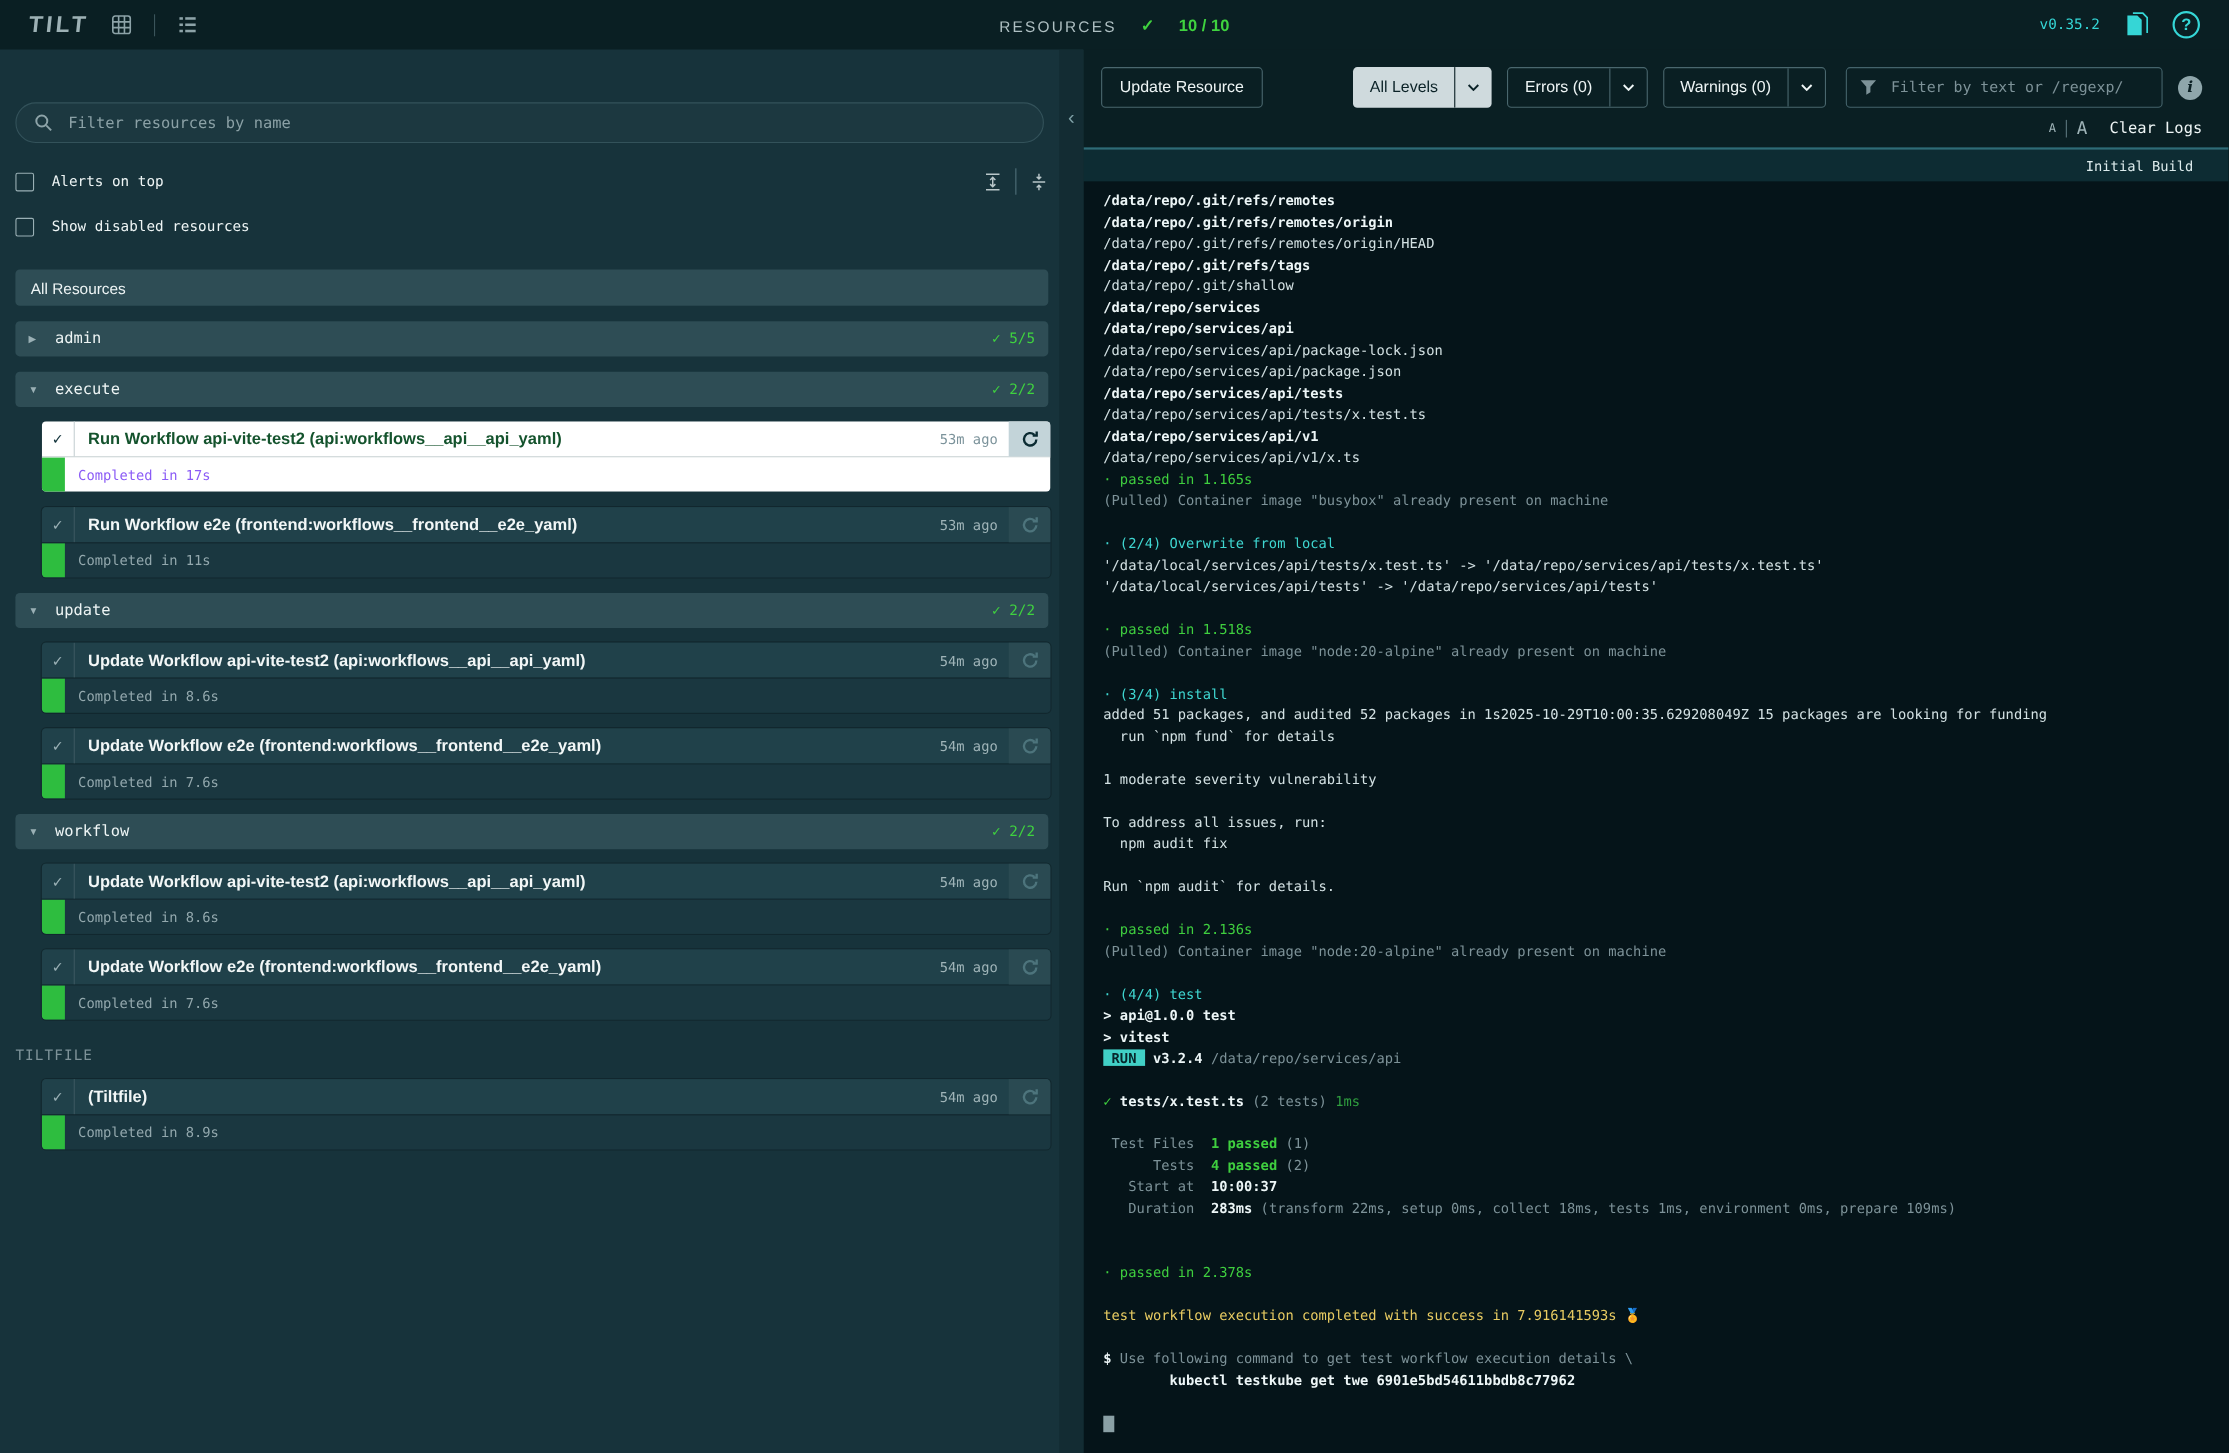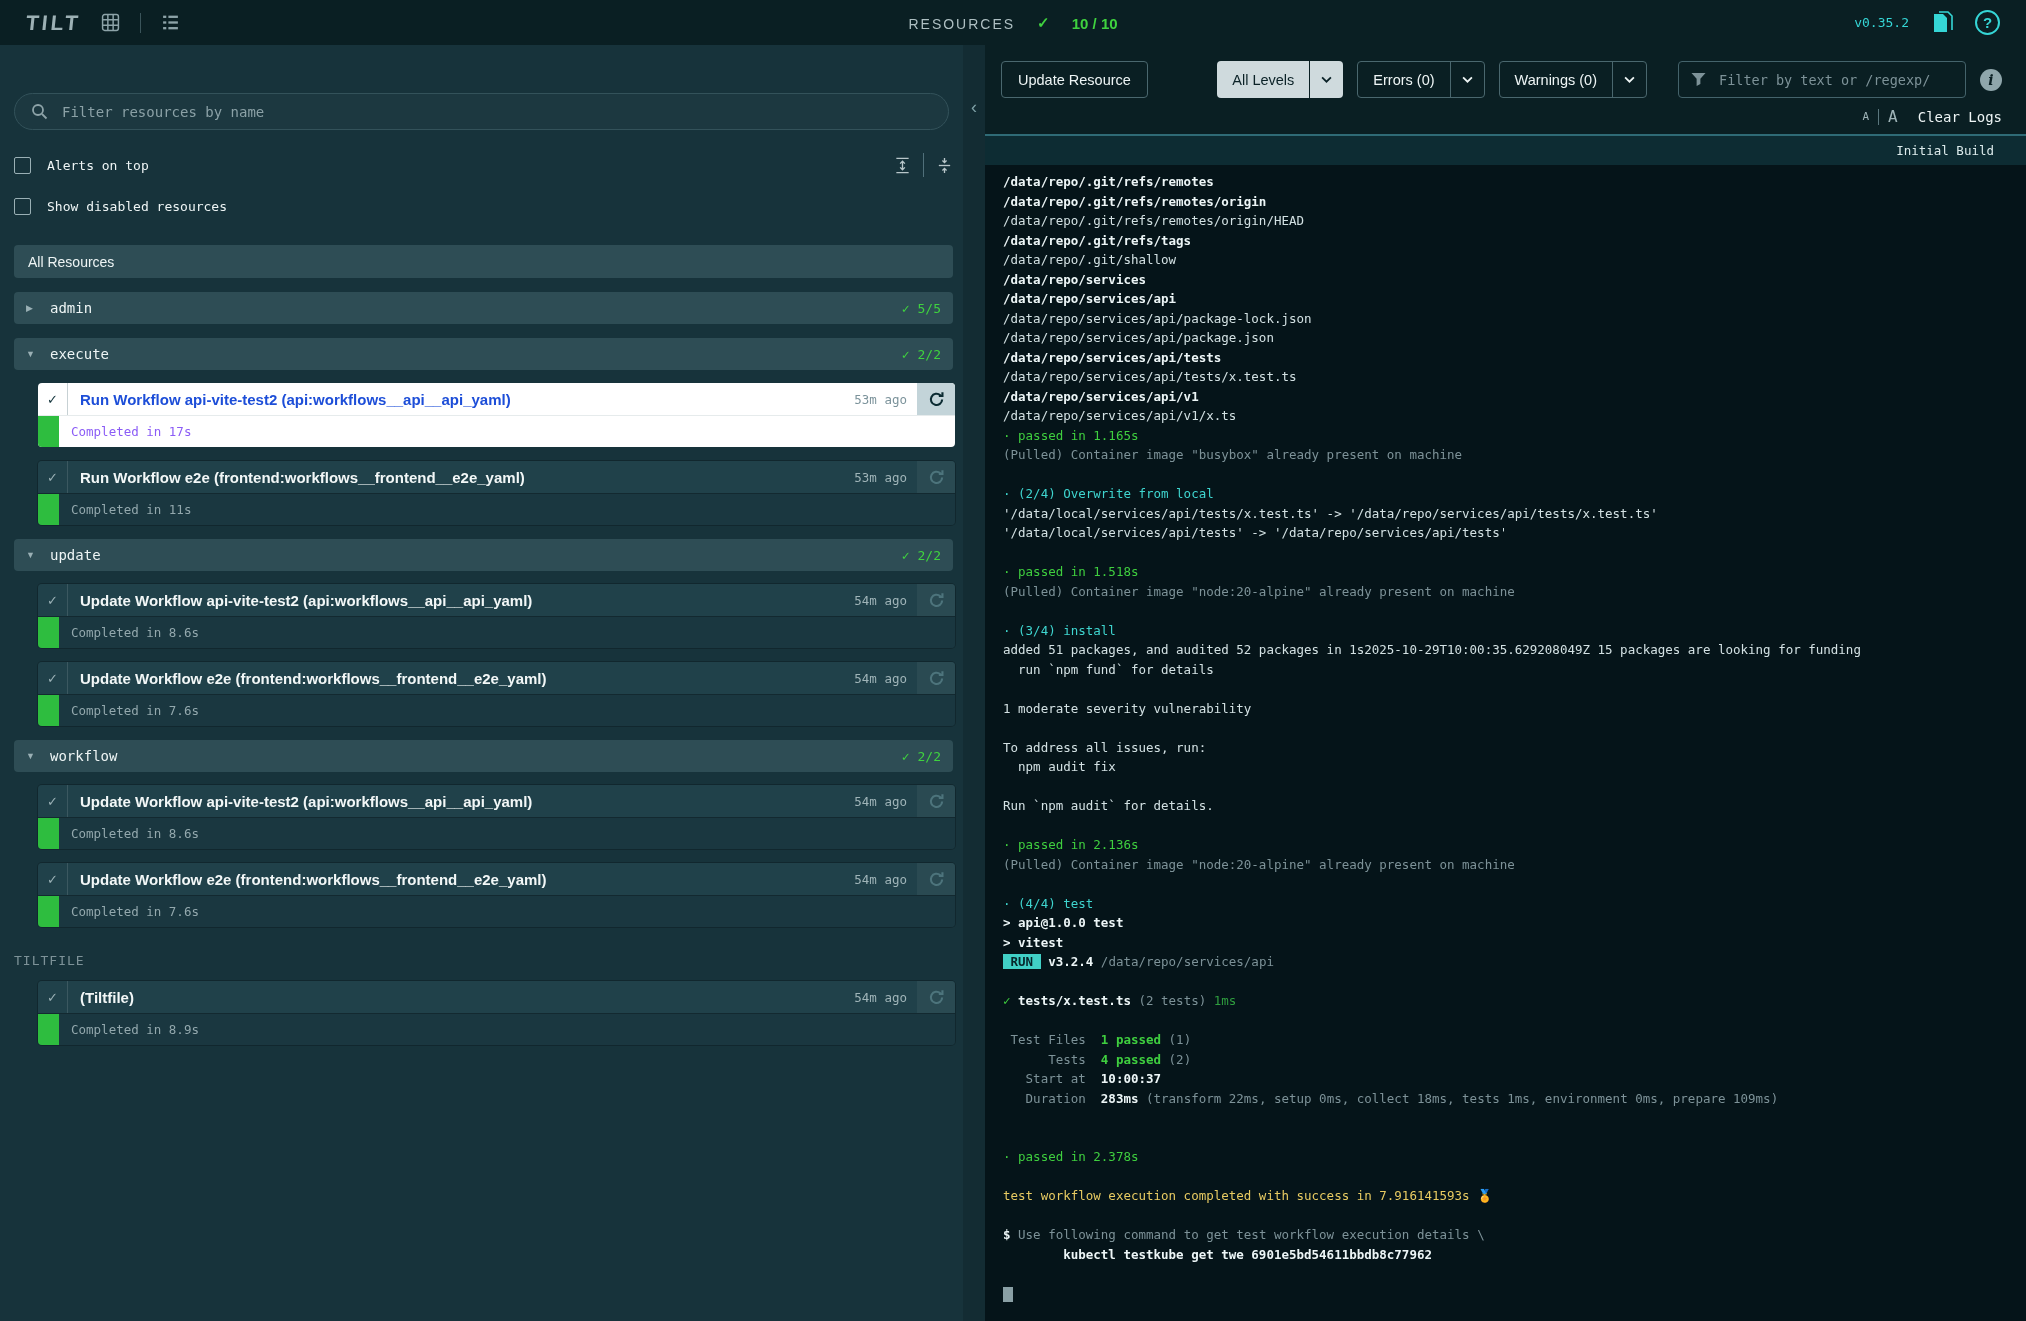--- a/index.html
+++ b/index.html
@@ -58,42 +58,42 @@
             color:#9ab0b5;border-right:1px solid rgba(255,255,255,.12);font-size:13px}
   .ttl{flex:1;padding:0 12px;color:#f2f7f7;font-weight:bold;font-size:15px;white-space:nowrap;overflow:hidden}
   .time{font-family:"DejaVu Sans Mono",monospace;font-size:12.5px;color:#9fb4b8;padding-right:10px;white-space:nowrap}
   .rbtn{width:38px;align-self:stretch;background:#2a4a52;display:flex;align-items:center;justify-content:center;color:#4d747c}
   .srow{height:32px;display:flex;align-items:center;background:var(--card-bot);border-top:1px solid rgba(0,0,0,.25)}
   .gblock{width:21px;align-self:stretch;background:var(--green-block);flex:0 0 21px}
   .stext{font-family:"DejaVu Sans Mono",monospace;font-size:12.5px;color:var(--mono-dim);padding-left:12px}
   .card.selected{box-shadow:none}
   .card.selected .trow{background:#fff}
   .card.selected .checkcol{color:#12333b;border-right:1px solid #c7d1d4}
-  .card.selected .ttl{color:#1d4ed8}
+  .card.selected .ttl{color:#14532d}
   .card.selected .time{color:#7c939b}
   .card.selected .rbtn{background:#c3d4d9;color:#0b2b32}
   .card.selected .srow{background:#fff;border-top:1px solid #e6ebec}
   .card.selected .stext{color:#8b5cf6}
   .tilt-label{margin:26px 0 13px 14px;font-family:"DejaVu Sans Mono",monospace;font-size:13px;
               color:#7d9298;letter-spacing:1px}
 
   
   .logpane{flex:1;display:flex;flex-direction:column;background:var(--bg-dark);min-width:0}
   .ltb{display:flex;align-items:center;padding:16px 24px 0 16px;gap:14px}
   .btn-outline{height:37px;padding:0 16px;border:1px solid #4a676e;border-radius:4px;color:var(--txt);
                font-size:14.5px;background:transparent;display:flex;align-items:center;font-family:inherit}
   .seg{display:flex;height:37px;border-radius:4px;overflow:hidden;font-size:14.5px;align-items:stretch}
   .seg.light{background:#cfdadd;color:#0b2227}
   .seg.light .seg-chev{border-left:1px solid #0a1f23}
   .seg.dark{border:1px solid #4a676e;color:var(--txt)}
   .seg.dark .seg-chev{border-left:1px solid #4a676e}
   .seg-label{padding:0 15px;display:flex;align-items:center}
   .seg-chev{width:34px;display:flex;align-items:center;justify-content:center}
   .lfilter{height:37px;width:288px;border:1px solid #44636b;border-radius:4px;display:flex;
-           align-items:center;padding:0 12px;gap:11px;color:#7d9298;margin-left:17px}
+           align-items:center;padding:0 12px;gap:11px;color:#7d9298;margin-left:4px}
   .lfilter input{flex:1;background:none;border:none;outline:none;min-width:0;
            font-family:"DejaVu Sans Mono",monospace;font-size:13.5px;color:#cfdce0}
   .lfilter input::placeholder{color:#7d9298}
   .info{width:22px;height:22px;border-radius:50%;background:#8fa6ab;color:var(--bg-dark);
         font-weight:bold;display:flex;align-items:center;justify-content:center;font-size:14px;
         font-family:"DejaVu Serif",serif;font-style:italic}
   .ltb2{display:flex;justify-content:flex-end;align-items:center;gap:20px;padding:9px 24px 8px;color:#9fb4b8}
   .fsz{display:flex;align-items:center;gap:9px;font-family:"DejaVu Sans Mono",monospace}
   .fsz .small{font-size:11px}.fsz .big{font-size:16px}
   .fsz .bar{width:1px;height:16px;background:#5a767d}

